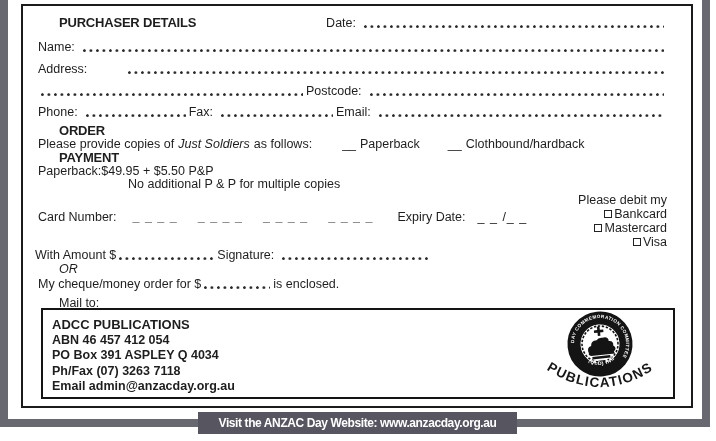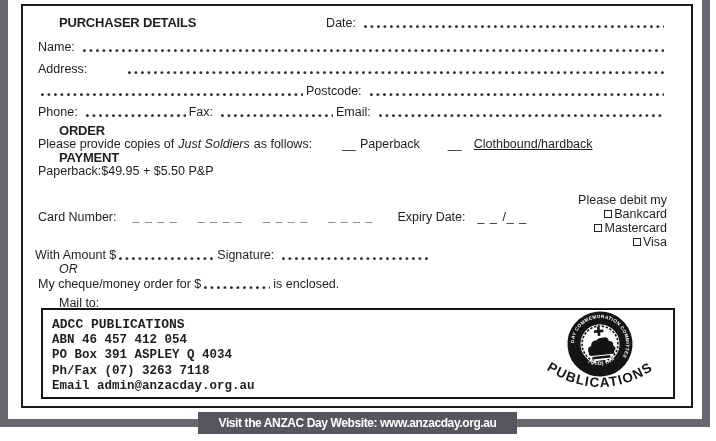--- a/index.html
+++ b/index.html
@@ -37,21 +37,21 @@
   }
   .opt { margin-left:20px; }
   .pre { white-space:pre; }
   .card-group { margin-right:20px; letter-spacing:1px;font-weight:bold; }
 
   
   .mail-box {
     position:absolute; left:18px; top:302px; width:634px; height:91px;
     border:2px solid #141414;
   }
-  .mail-lines { position:absolute; left:9px; top:7px; font-weight:700; font-size:12.5px; line-height:15.5px;font-family:Liberation Mono, monospace; }
+  .mail-lines { position:absolute; left:9px; top:7px; font-weight:700; font-size:12.5px; line-height:15.5px; }
   .mail-org { font-size:13px; }
   .seal { position:absolute; right:6px; top:0; }
 
   
   .banner {
     position:absolute; left:198px; top:412px; width:319px; height:22px;
     background:#565560; color:#ffffff; font-weight:700; font-size:12px;
     letter-spacing:-0.4px; text-align:center; line-height:22px; z-index:3; overflow:hidden;
   }
 </style>
@@ -102,32 +102,35 @@
       <span class="hd">ORDER</span>
     </div>
 
     <div class="row" style="top:131px;">
       <span>Please provide copies of</span>
       <span class="it" style="margin:0 4px;">Just Soldiers</span>
       <span>as follows:</span>
       <span style="margin-left:30px;">__</span>
       <span style="margin-left:4px;">Paperback</span>
       <span style="margin-left:28px;">__</span>
-      <span style="margin-left:12px;text-decoration:underline;">Clothbound/hardback</span>
+      <span style="margin-left:4px;">Clothbound/hardback</span>
     </div>
 
     <div class="row flush" style="top:144px;">
       <span class="hd">PAYMENT</span>
     </div>
 
     <div class="row" style="top:158px;">
       <span>Paperback:</span>
       <span style="">$49.95 + $5.50 P&amp;P</span>
     </div>
 
+    <div class="row" style="top:171px; left:105px;">
+      <span>No additional P &amp; P for multiple copies</span>
+    </div>
 
     <div class="row" style="top:187px;flex-direction:column;">
       <span>Please debit my</span>
       <span class="opt"><span class="chk"></span><span>Bankcard</span></span>
       <span class="opt"><span class="chk"></span><span>Mastercard</span></span>
       <span class="opt"><span class="chk"></span><span>Visa</span></span>
     </div>
 
     <div class="row" style="top:204px;">
       <span>Card Number:</span>

